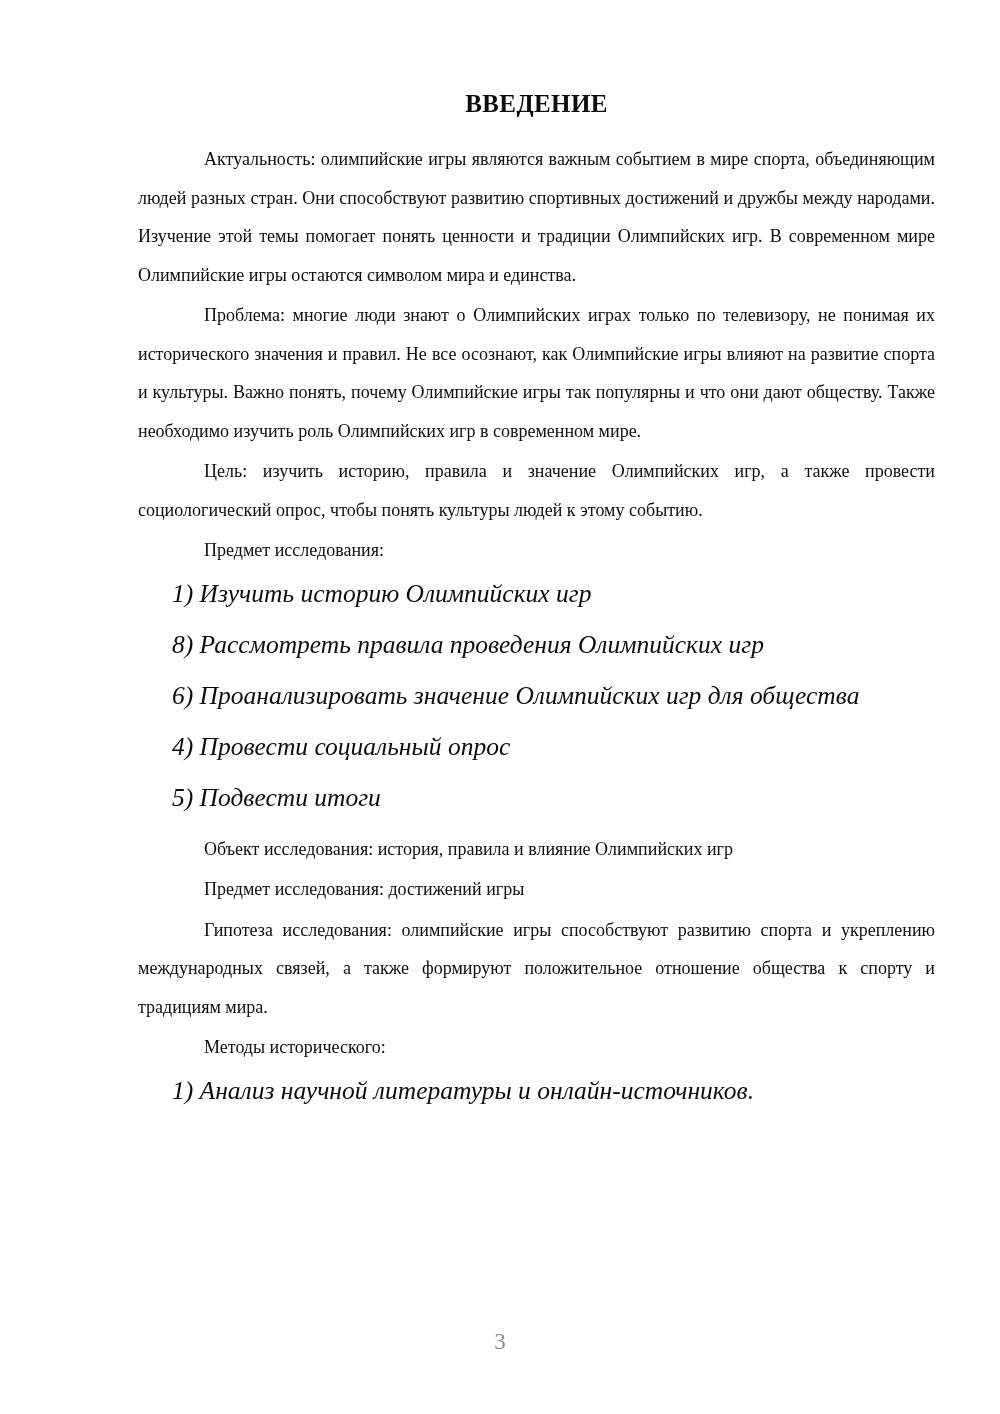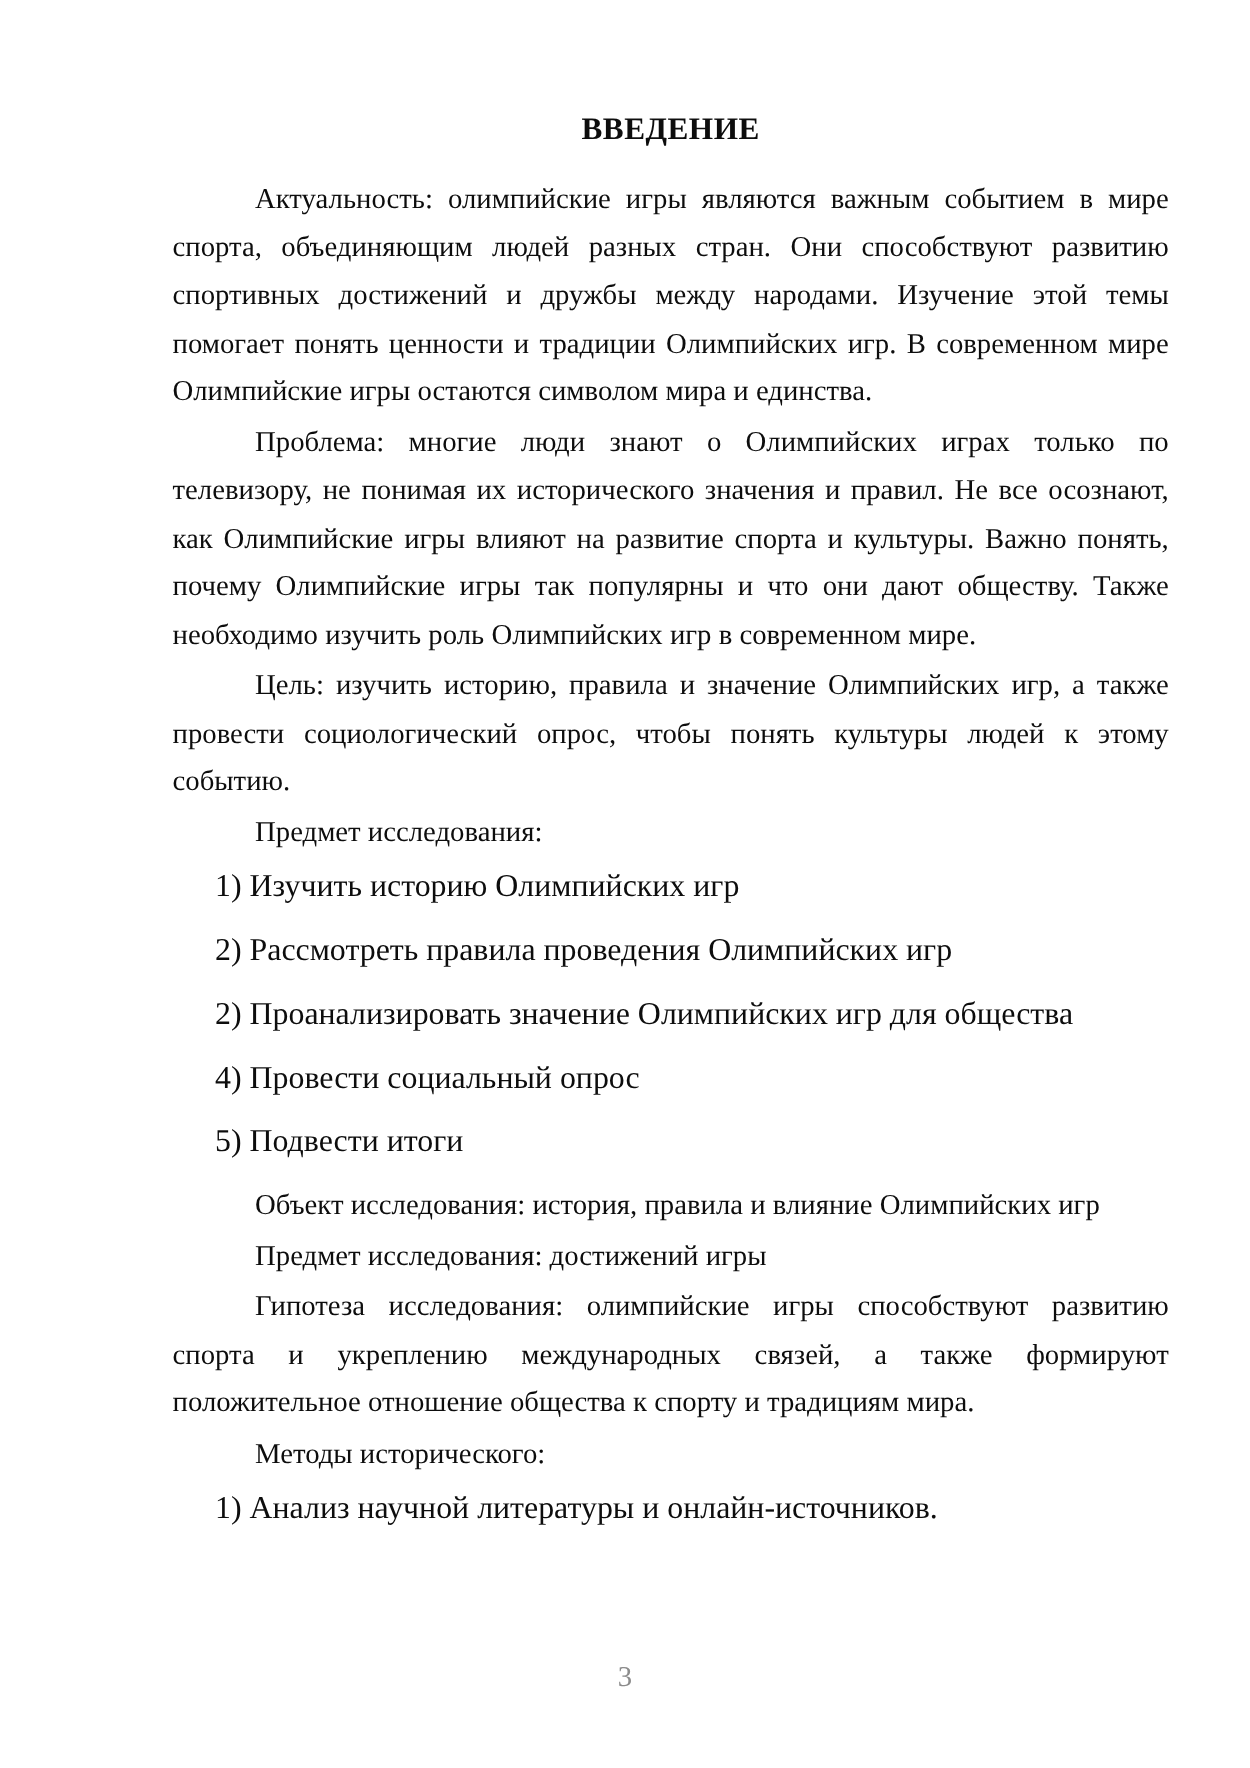--- a/index.html
+++ b/index.html
@@ -36,21 +36,21 @@
   .doc-title {
     font-size: 25px;
     font-weight: bold;
     text-align: center;
     letter-spacing: 0.4px;
     line-height: 1.25;
     margin: 0 0 21px 0;
   }
 
   .para {
-    font-size: 23px;
+    font-size: 18px;
     line-height: 38.5px;
     text-align: justify;
     text-justify: inter-word;
     text-indent: 66px;
     margin: 0 0 2px 0;
     hyphens: none;
   }
 
   
   .para.plain {
@@ -63,20 +63,21 @@
     padding: 0;
   }
 
   .list-item {
     font-size: 25.5px;
     line-height: 38.5px;
     text-align: left;
     padding-left: 34px;
     margin: 0 0 12.5px 0;
     white-space: nowrap;
+    font-style: italic;
   }
   .gap-xs { height: 3px; }
 
   .page-number {
     position: absolute;
     left: 0;
     right: 0;
     top: 1330px;
     text-align: center;
     font-size: 23px;
@@ -98,22 +99,22 @@
     <p class="para">Проблема: многие люди знают о Олимпийских играх только по телевизору, не понимая их исторического значения и правил. Не все осознают, как Олимпийские игры влияют на развитие спорта и культуры. Важно понять, почему Олимпийские игры так популярны и что они дают обществу. Также необходимо изучить роль Олимпийских игр в современном мире.</p>
 
     <p class="para">Цель: изучить историю, правила и значение Олимпийских игр, а также провести социологический опрос, чтобы понять культуры людей к этому событию.</p>
 
     <p class="para plain">Предмет исследования:</p>
 
     <div class="gap-xs"></div>
 
     <ul class="list">
       <li class="list-item">1) Изучить историю Олимпийских игр</li>
-      <li class="list-item">2) Рассмотреть правила проведения Олимпийских игр</li>
-      <li class="list-item">2) Проанализировать значение Олимпийских игр для общества</li>
+      <li class="list-item">8) Рассмотреть правила проведения Олимпийских игр</li>
+      <li class="list-item">6) Проанализировать значение Олимпийских игр для общества</li>
       <li class="list-item">4) Провести социальный опрос</li>
       <li class="list-item">5) Подвести итоги</li>
     </ul>
 
     <p class="para">Объект исследования: история, правила и влияние Олимпийских игр</p>
 
     <p class="para plain">Предмет исследования: достижений игры</p>
 
     <p class="para">Гипотеза исследования: олимпийские игры способствуют развитию спорта и укреплению международных связей, а также формируют положительное отношение общества к спорту и традициям мира.</p>
 

